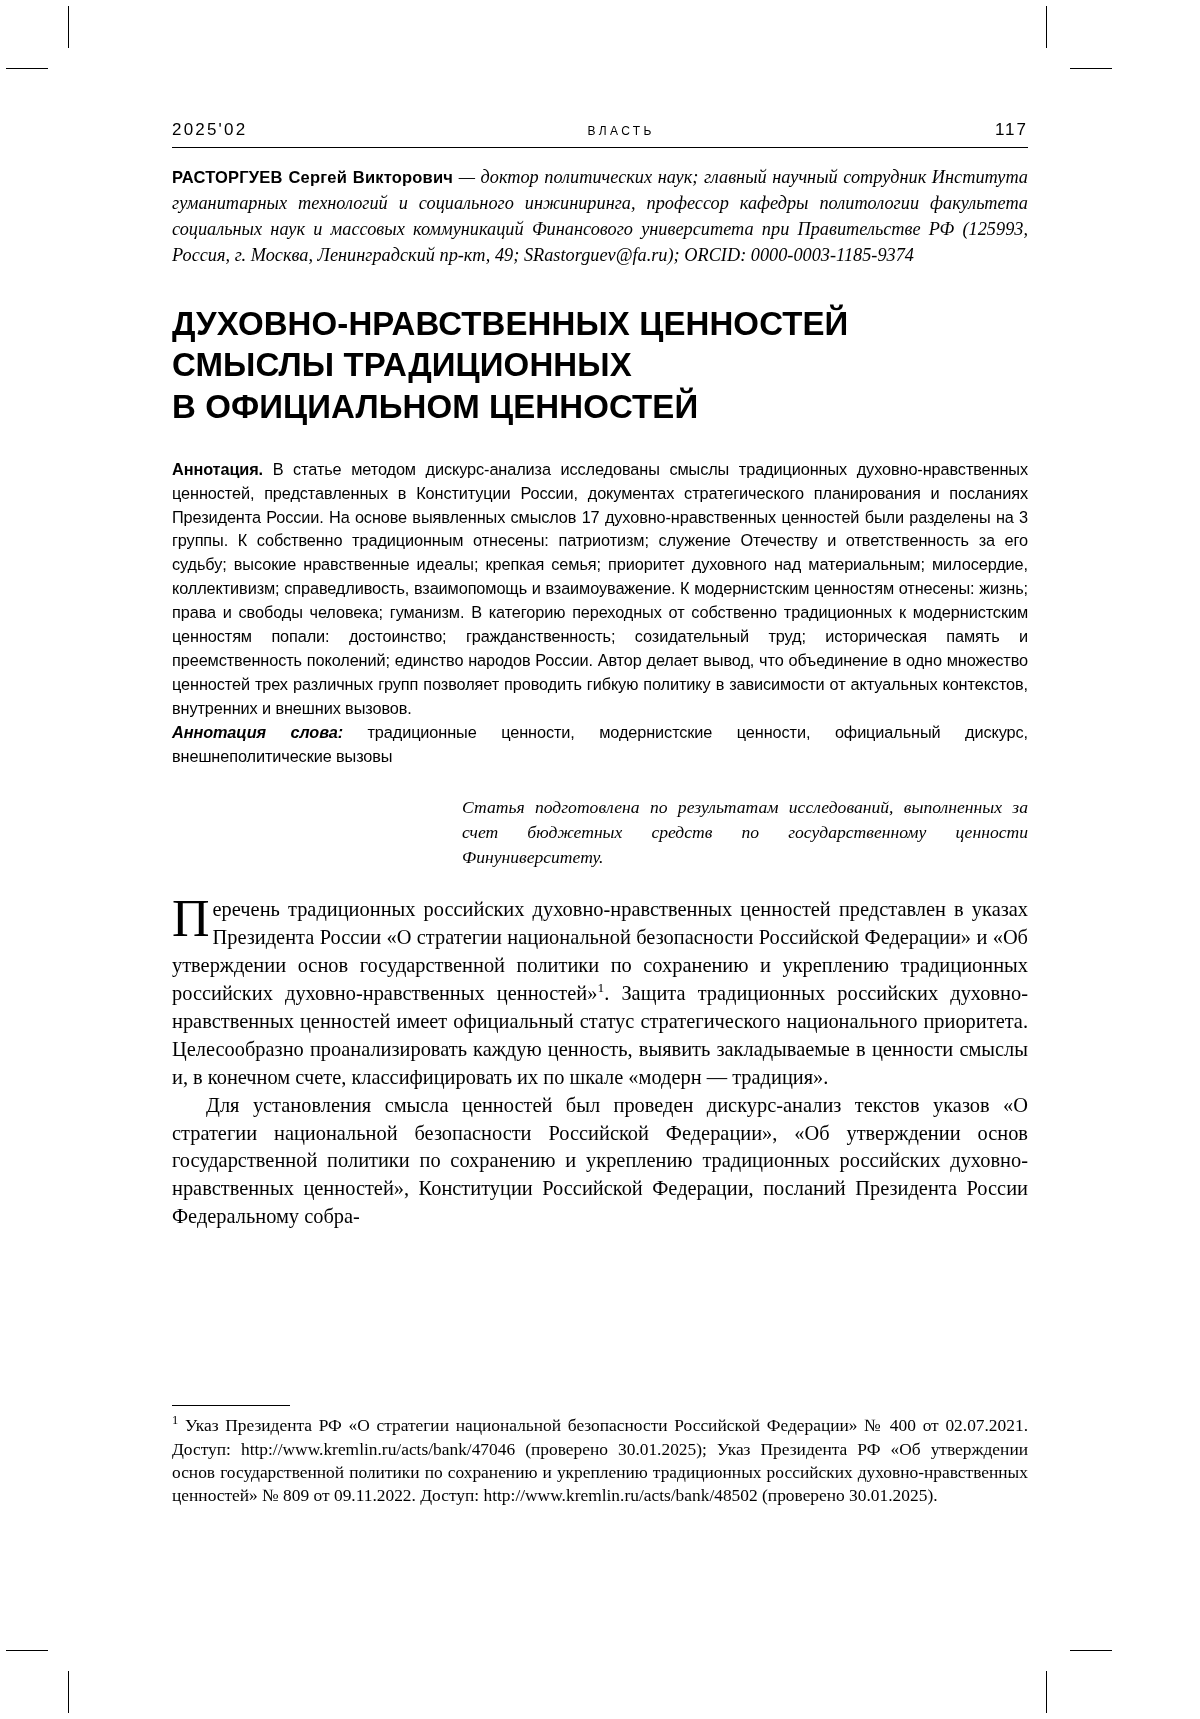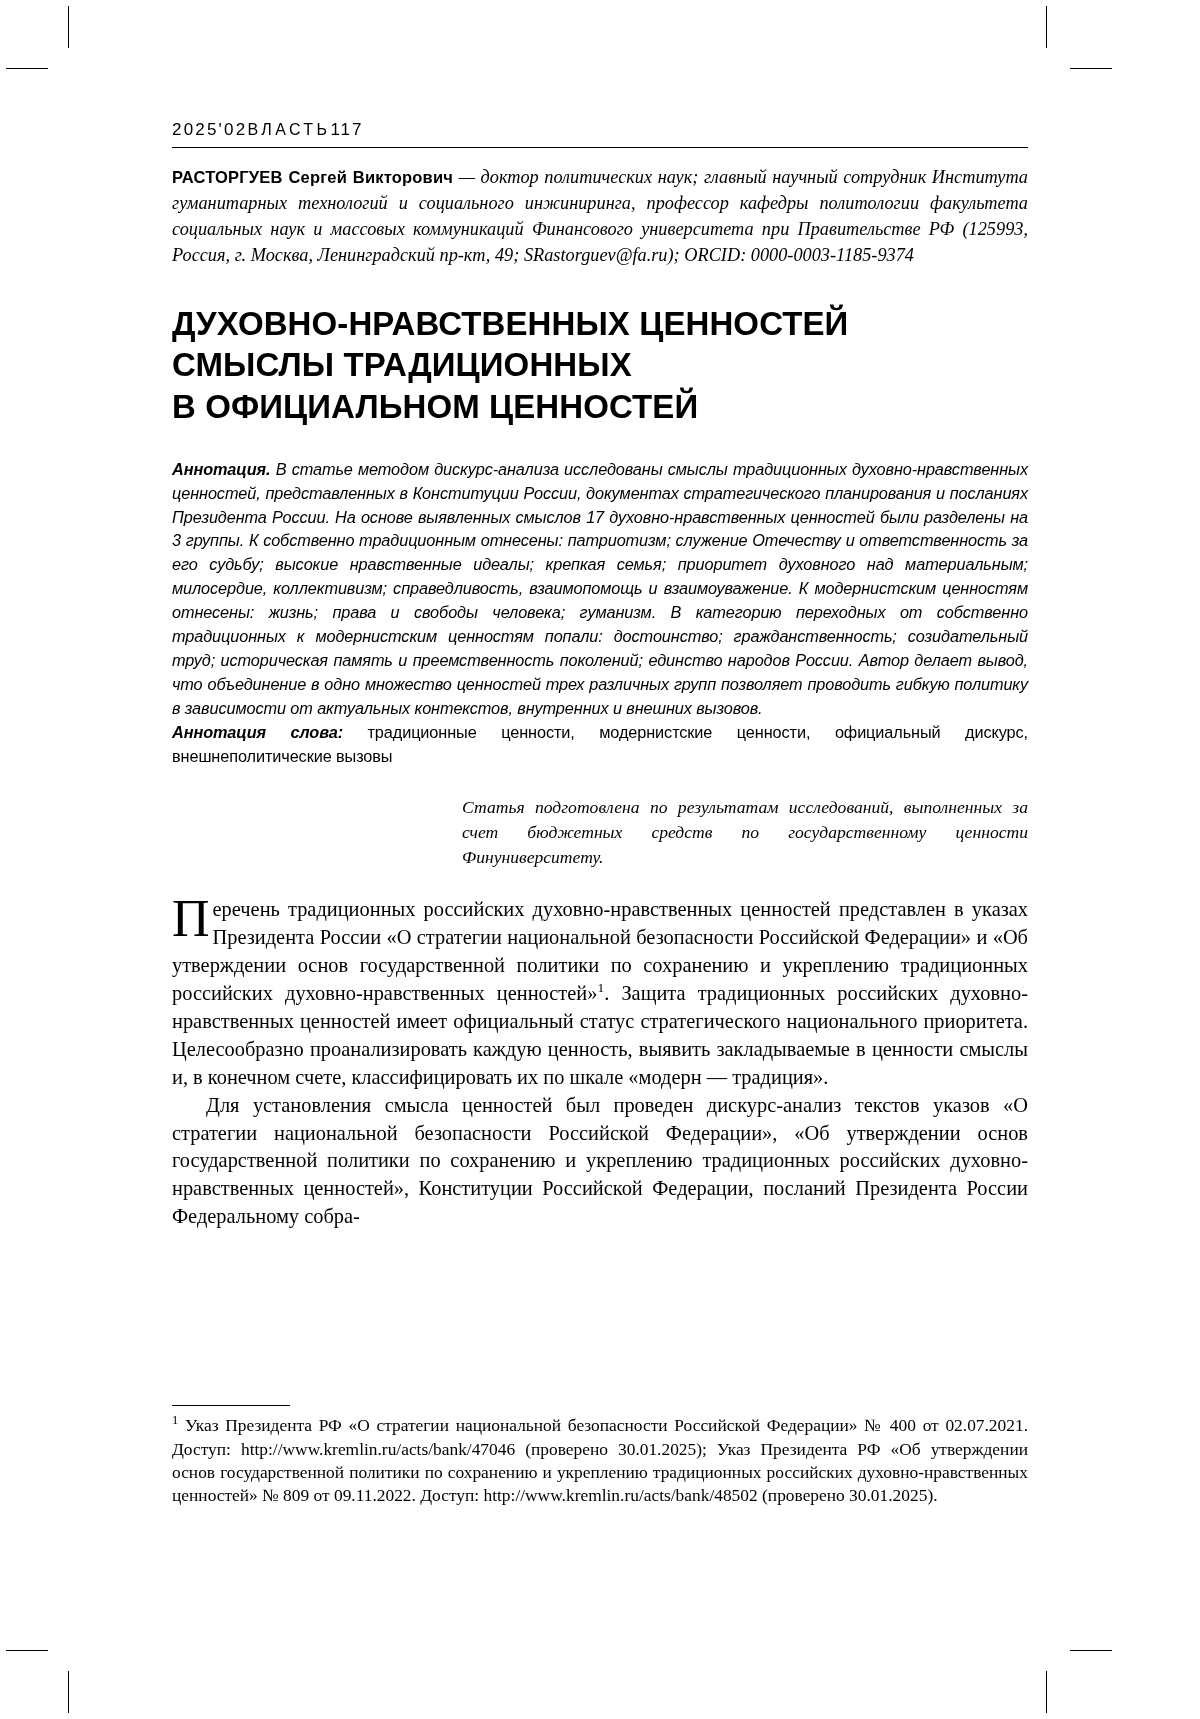--- a/index.html
+++ b/index.html
@@ -28,30 +28,30 @@
     position: absolute;
     left: 172px;
     top: 120px;
     width: 856px;
   }
 
   
   .runhead {
     display: flex;
     align-items: baseline;
-    justify-content: flex-start;
+    justify-content: space-between;
     font-family: "Liberation Sans", sans-serif;
     font-size: 17px;
     letter-spacing: 2.2px;
     padding-bottom: 7px;
     border-bottom: 1.5px solid #000;
   }
   .runhead .center {
     letter-spacing: 3.4px;
-    font-size: 16px;
+    font-size: 12px;
   }
   .runhead .right { letter-spacing: 2px; }
 
   
   .author {
     margin-top: 17px;
     font-family: "Liberation Serif", serif;
     font-style: italic;
     font-size: 18.3px;
     line-height: 1.42;
@@ -80,23 +80,22 @@
   
   .abstract {
     font-family: "Liberation Sans", sans-serif;
     font-size: 16.3px;
     line-height: 1.47;
     text-align: justify;
     letter-spacing: -0.1px;
   }
   .abstract .lead {
     font-weight: bold;
-    font-style: italic;
-  }
-  .abstract .body { font-style: italic; }
+  }
+  .abstract .body { }
   .keywords {
     font-family: "Liberation Sans", sans-serif;
     font-size: 16.3px;
     line-height: 1.47;
     text-align: justify;
     letter-spacing: -0.1px;
   }
   .keywords .lead {
     font-weight: bold;
     font-style: italic;

